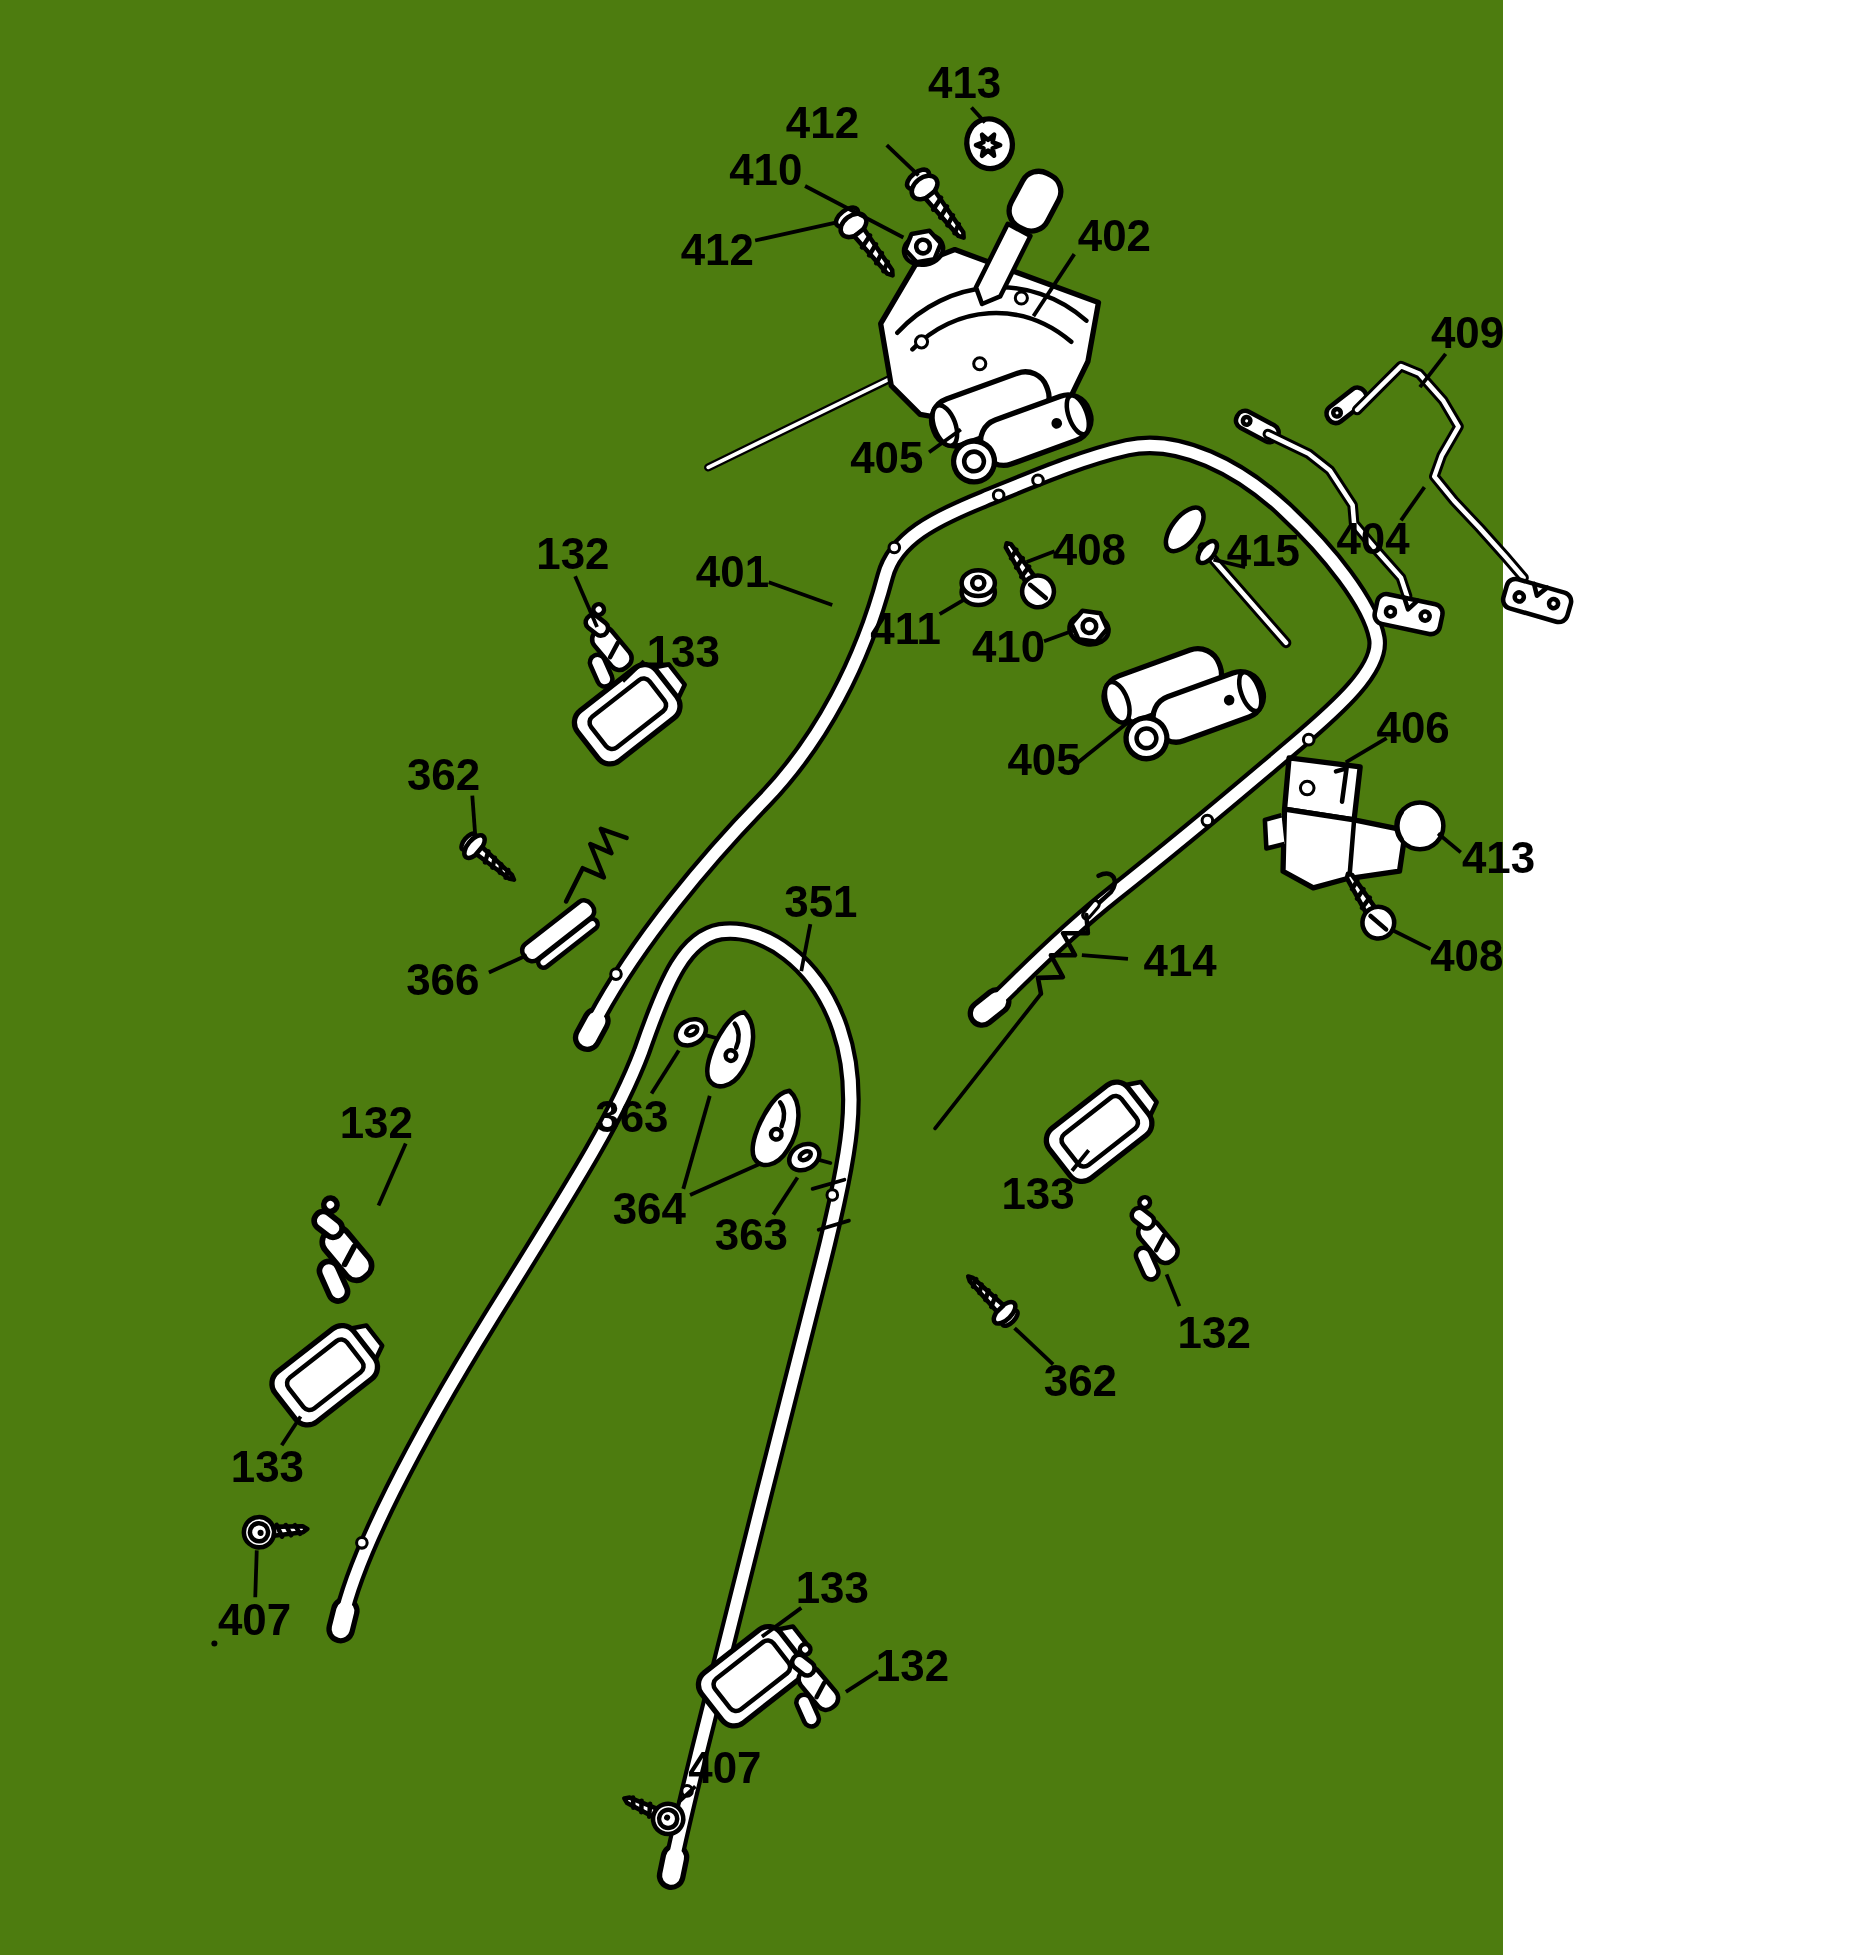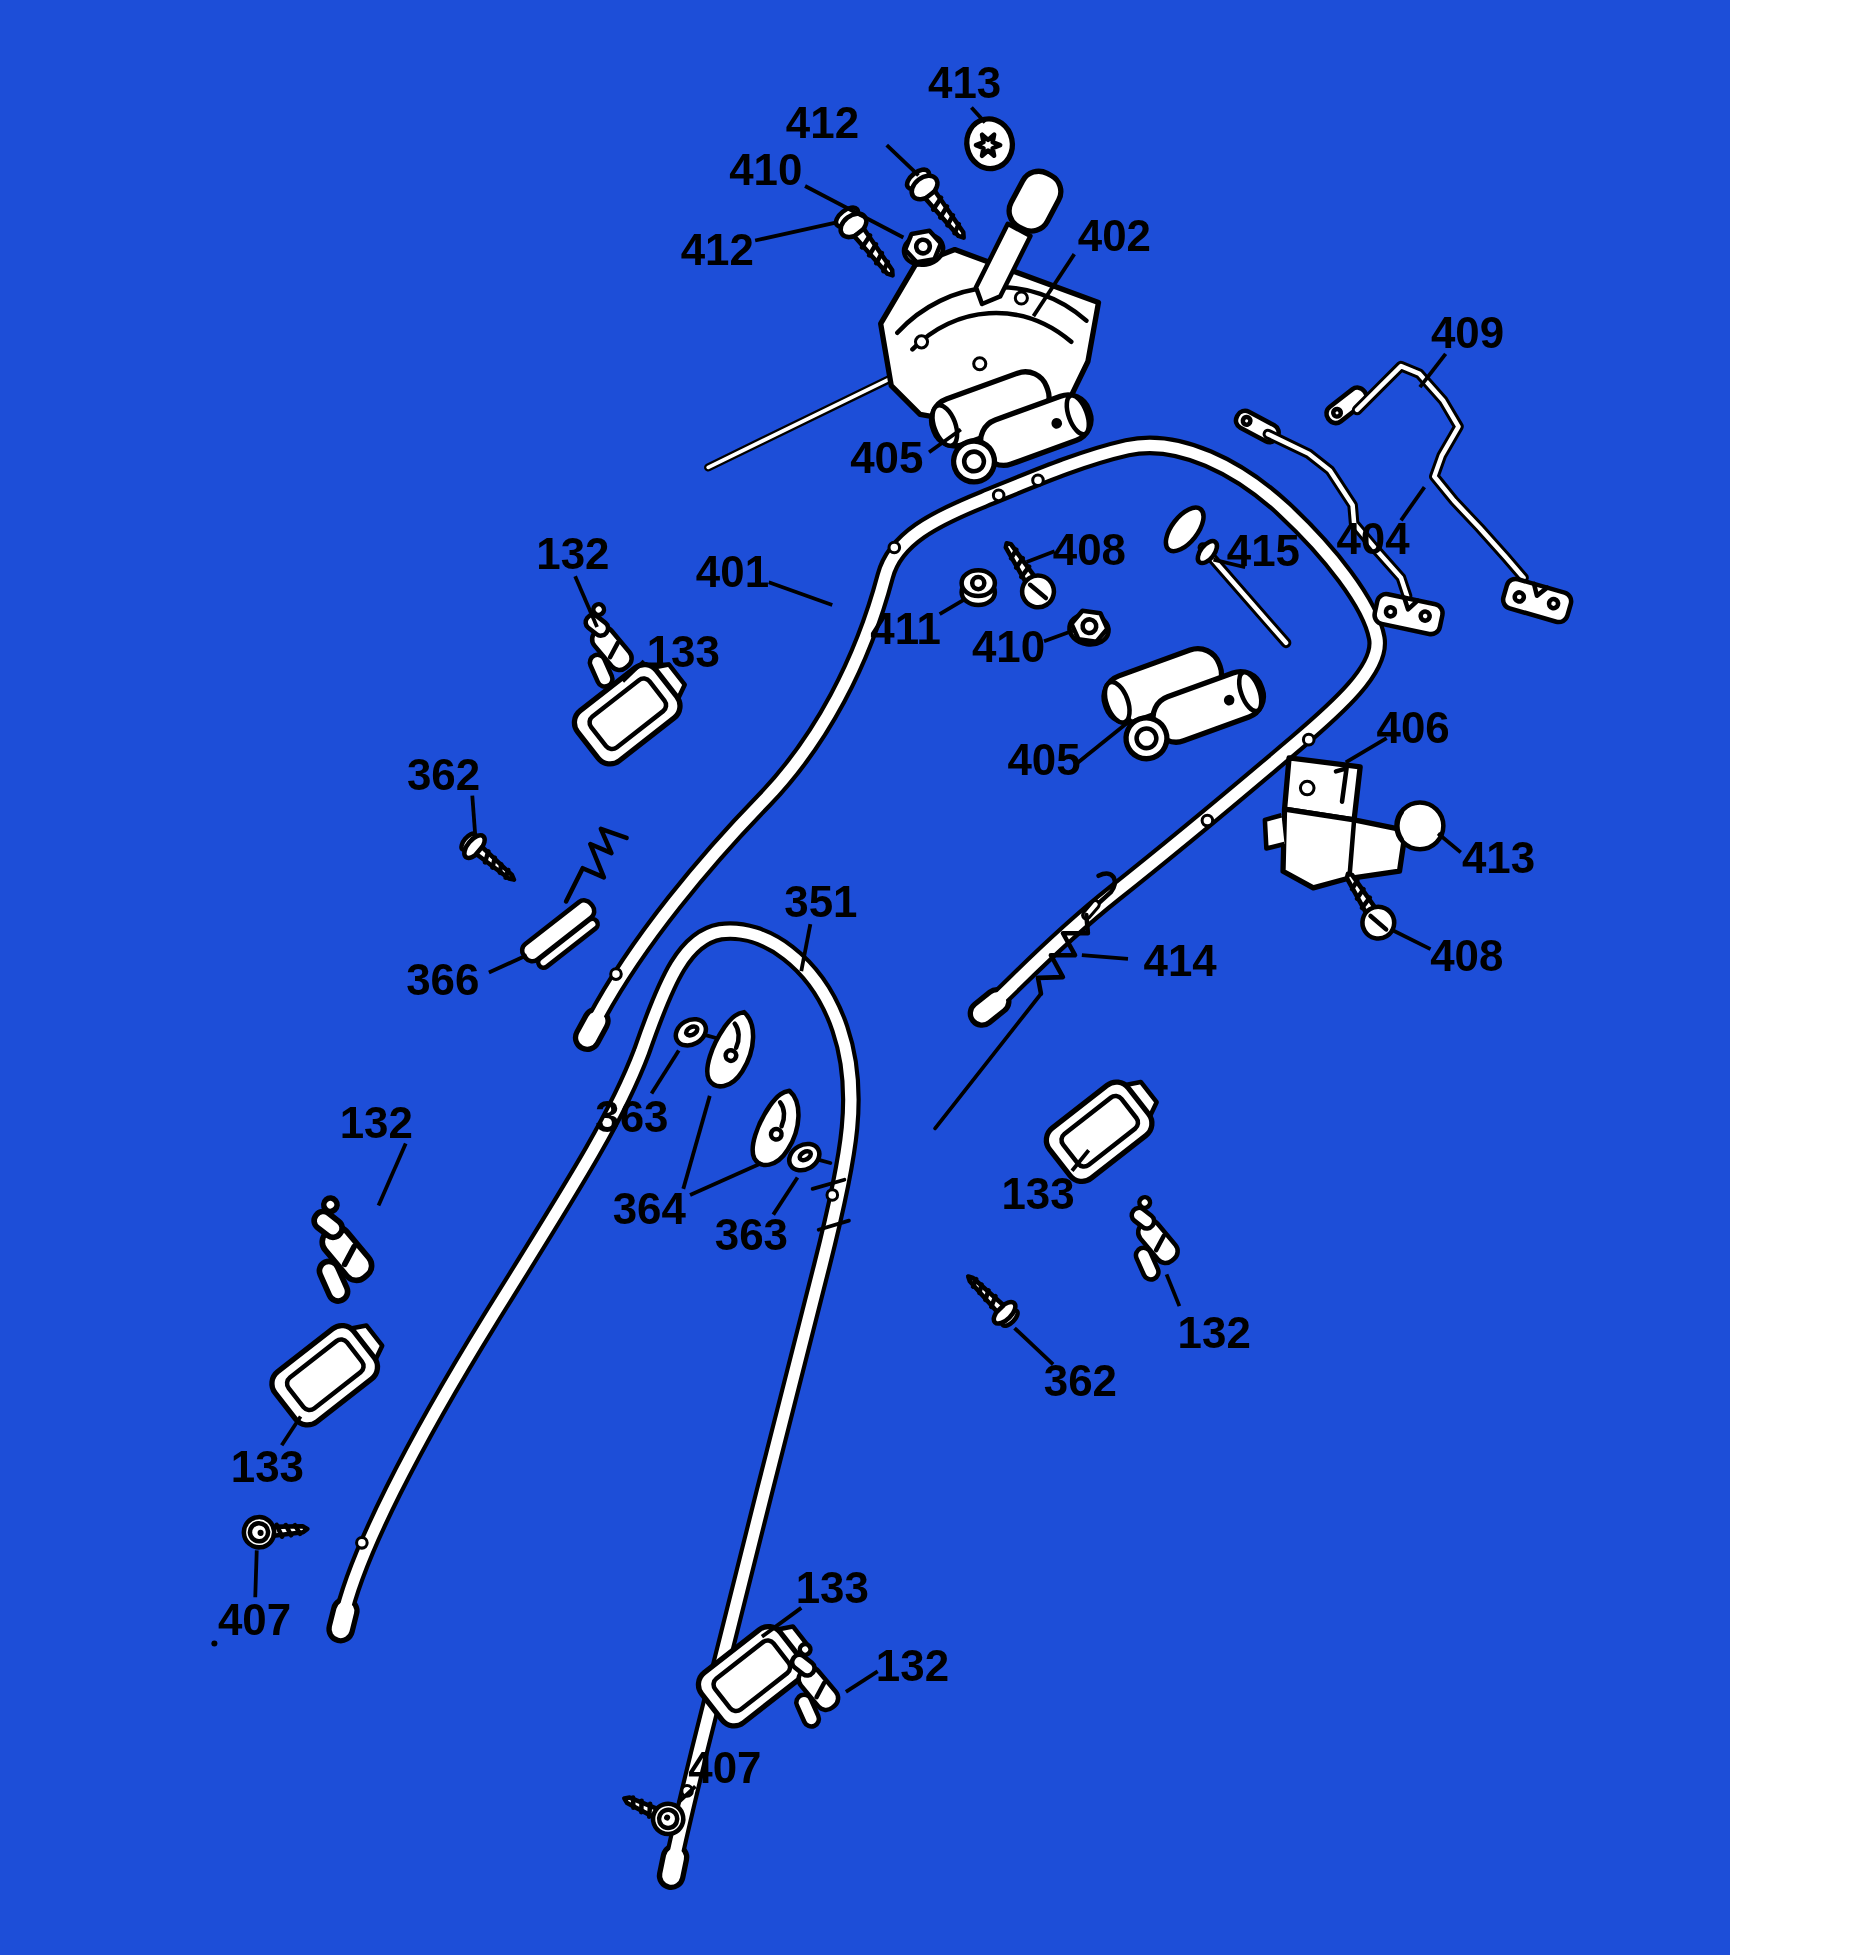--- a/index.html
+++ b/index.html
@@ -1,16 +1,16 @@
 <!DOCTYPE html>
 <html style="font-size:12px"><head>
 <meta charset="utf-8">
 <style>
   html,body { margin:0; padding:0; background:#ffffff; }
-  .stage { width:1730px; height:1955px; background:#1d4ed8; position:relative; }
+  .stage { width:1503px; height:1955px; background:#4d7c0f; position:relative; }
   svg { display:block; }
   
   .ow  { stroke:#000; fill:none; stroke-width:26; stroke-linecap:round; stroke-linejoin:round; }
   .iw  { stroke:#fff; fill:none; stroke-width:15; stroke-linecap:round; stroke-linejoin:round; }
   .owf { stroke:#000; fill:none; stroke-width:38; stroke-linecap:round; }
   .iwf { stroke:#fff; fill:none; stroke-width:24; stroke-linecap:round; }
   .p   { stroke:#000; stroke-width:6; fill:#fff; stroke-linejoin:round; }
   .p7  { stroke-width:7; }
   .pn  { stroke:#000; stroke-width:6; fill:none; stroke-linecap:round; stroke-linejoin:round; }
   .thin{ stroke:#000; stroke-width:5; fill:none; stroke-linecap:round; }

